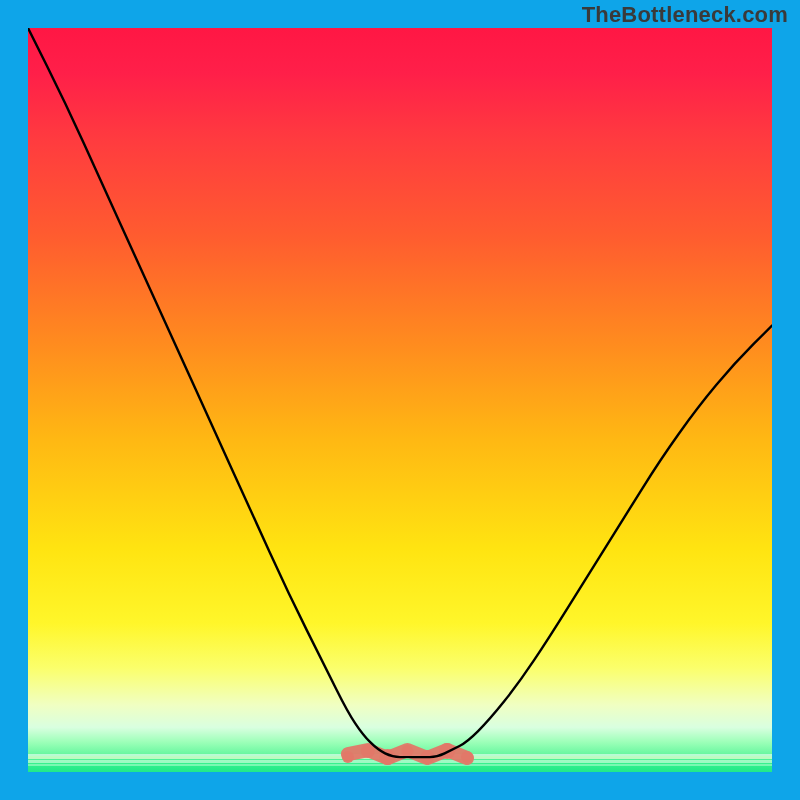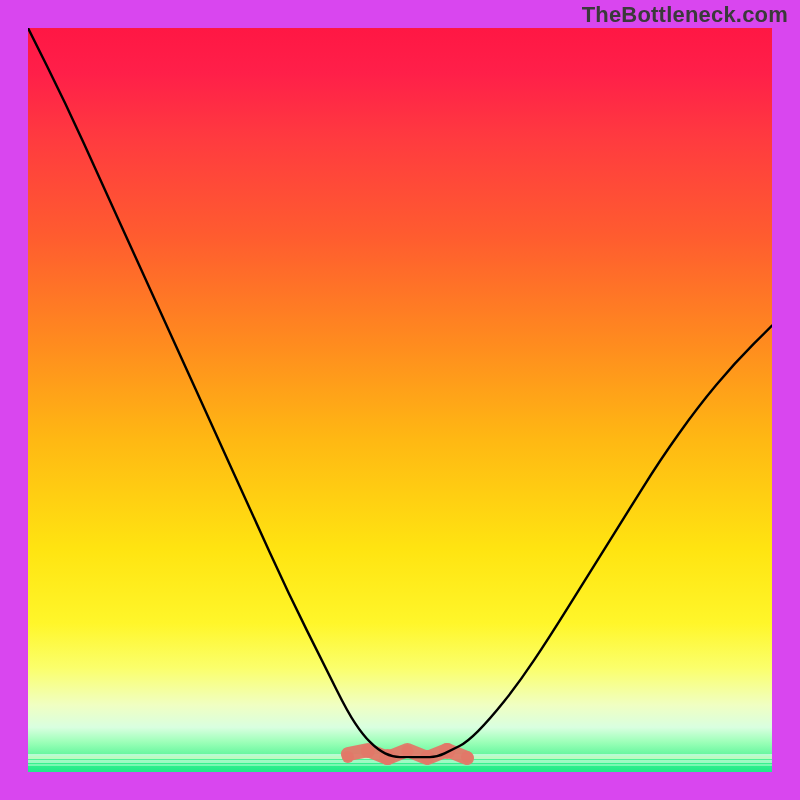--- a/index.html
+++ b/index.html
@@ -8,21 +8,21 @@
     width: 800px;
     height: 800px;
     background: #000;
     overflow: hidden;
     font-family: Arial, Helvetica, sans-serif;
   }
   .frame {
     position: relative;
     width: 800px;
     height: 800px;
-    background: #d946ef;
+    background: #0ea5e9;
   }
   .watermark {
     position: absolute;
     top: 2px;
     right: 12px;
     color: #3a3a3a;
     font-size: 22px;
     font-weight: 600;
     letter-spacing: 0.2px;
     z-index: 30;

